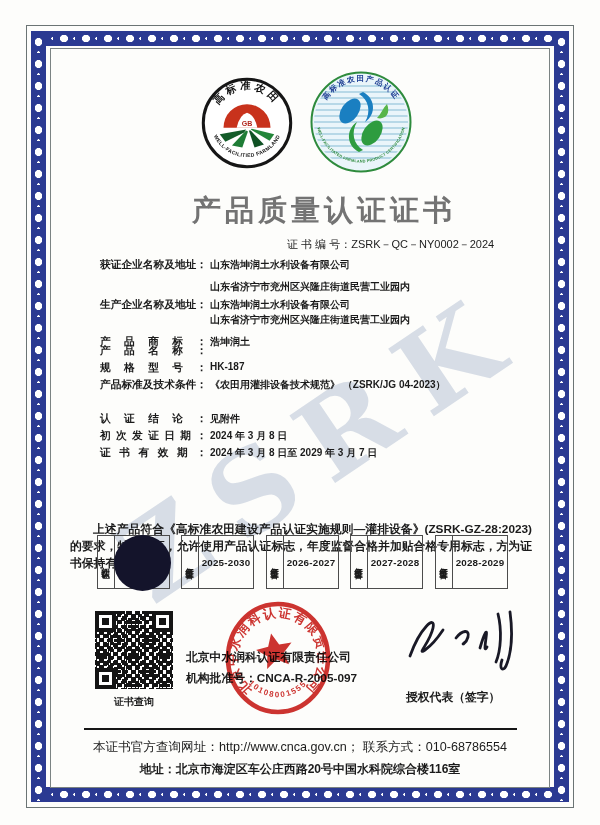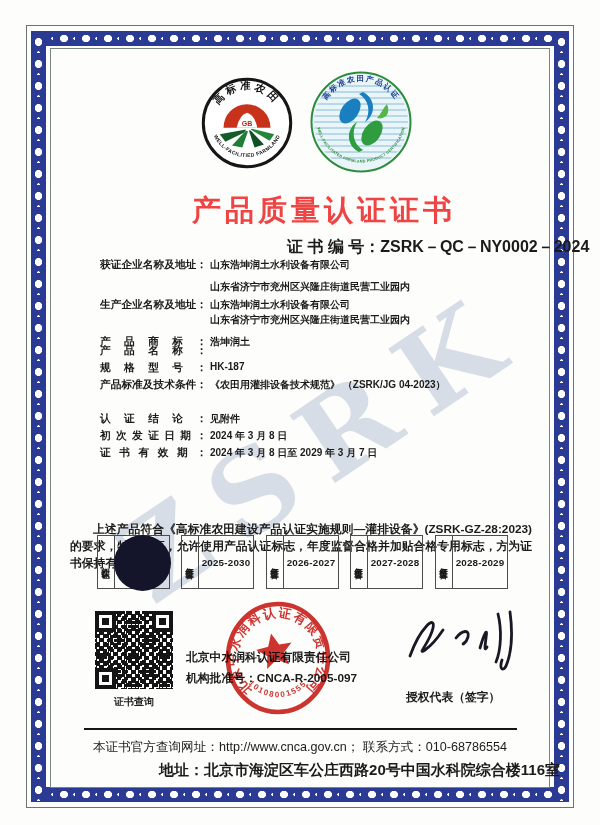--- a/index.html
+++ b/index.html
@@ -22,22 +22,22 @@
   .band.t{top:31px;} .band.b{bottom:23px;} .band.l{left:31px;} .band.r{right:31px;}
   
   .wm{position:absolute;left:60px;top:295px;width:520px;height:300px;display:flex;
       align-items:center;justify-content:center;transform:rotate(-34deg);
       font-family:"DejaVu Serif","Liberation Serif",serif;font-size:112px;font-weight:700;
       letter-spacing:26px;color:rgba(128,148,182,0.30);z-index:1;user-select:none;}
   .content{position:absolute;inset:0;z-index:2;}
   
   .logo{position:absolute;}
   .title{position:absolute;left:0;right:0;top:191px;text-align:center;font-size:29px;
-         font-weight:900;letter-spacing:4px;color:#ef4444;margin-left:48px;}
-  .certno{position:absolute;left:287px;top:237px;font-size:16px;font-weight:700;white-space:nowrap;text-align:right;}
+         font-weight:900;letter-spacing:4px;color:#737373;margin-left:48px;}
+  .certno{position:absolute;left:287px;top:237px;font-size:11px;font-weight:400;white-space:nowrap;text-align:right;}
   
   .frow{position:absolute;left:100px;display:flex;white-space:nowrap;}
   .flabel{flex:0 0 107px;width:107px;font-size:10.7px;font-weight:700;
           text-align:justify;text-align-last:justify;text-justify:inter-character;}
   .fvalue{padding-left:3px;font-size:10px;font-weight:700;}
   
   .statement{position:absolute;left:70px;top:477px;width:462px;font-size:11.8px;line-height:17px;
              font-weight:700;text-indent:23px;text-align:justify;margin-top:44px;}
   
   .sbox{position:absolute;top:535px;width:71px;height:52px;border:1.4px solid #4c4c4c;
@@ -59,22 +59,22 @@
   .qr-caption{position:absolute;left:95px;top:695px;width:78px;text-align:center;
               font-size:10px;font-weight:700;}
   .company{position:absolute;left:186px;top:650px;font-size:11.8px;font-weight:700;white-space:nowrap;}
   .approval{position:absolute;left:186px;top:671px;font-size:11.8px;font-weight:700;white-space:nowrap;}
   .stamp{position:absolute;left:220px;top:597px;mix-blend-mode:multiply;opacity:0.92;z-index:4;}
   .signature{position:absolute;left:398px;top:602px;z-index:3;}
   .sign-caption{position:absolute;left:406px;top:690px;font-size:11.8px;font-weight:700;white-space:nowrap;}
   .rule{position:absolute;left:84px;top:728px;width:433px;height:1.6px;background:#161616;}
   .bline1{position:absolute;left:40px;right:40px;top:739px;text-align:center;
           font-size:12.6px;font-weight:400;white-space:nowrap;}
-  .bline2{position:absolute;left:40px;right:40px;top:761px;text-align:right;
-          font-size:15px;font-weight:800;white-space:nowrap;}
+  .bline2{position:absolute;left:40px;right:40px;top:761px;text-align:center;
+          font-size:12px;font-weight:800;white-space:nowrap;}
 </style>
 </head>
 <body>
 
 <div class="page">
 
   <div class="b-outer"></div>
   <div class="band h t"></div>
   <div class="band h b"></div>
   <div class="band v l"></div>

